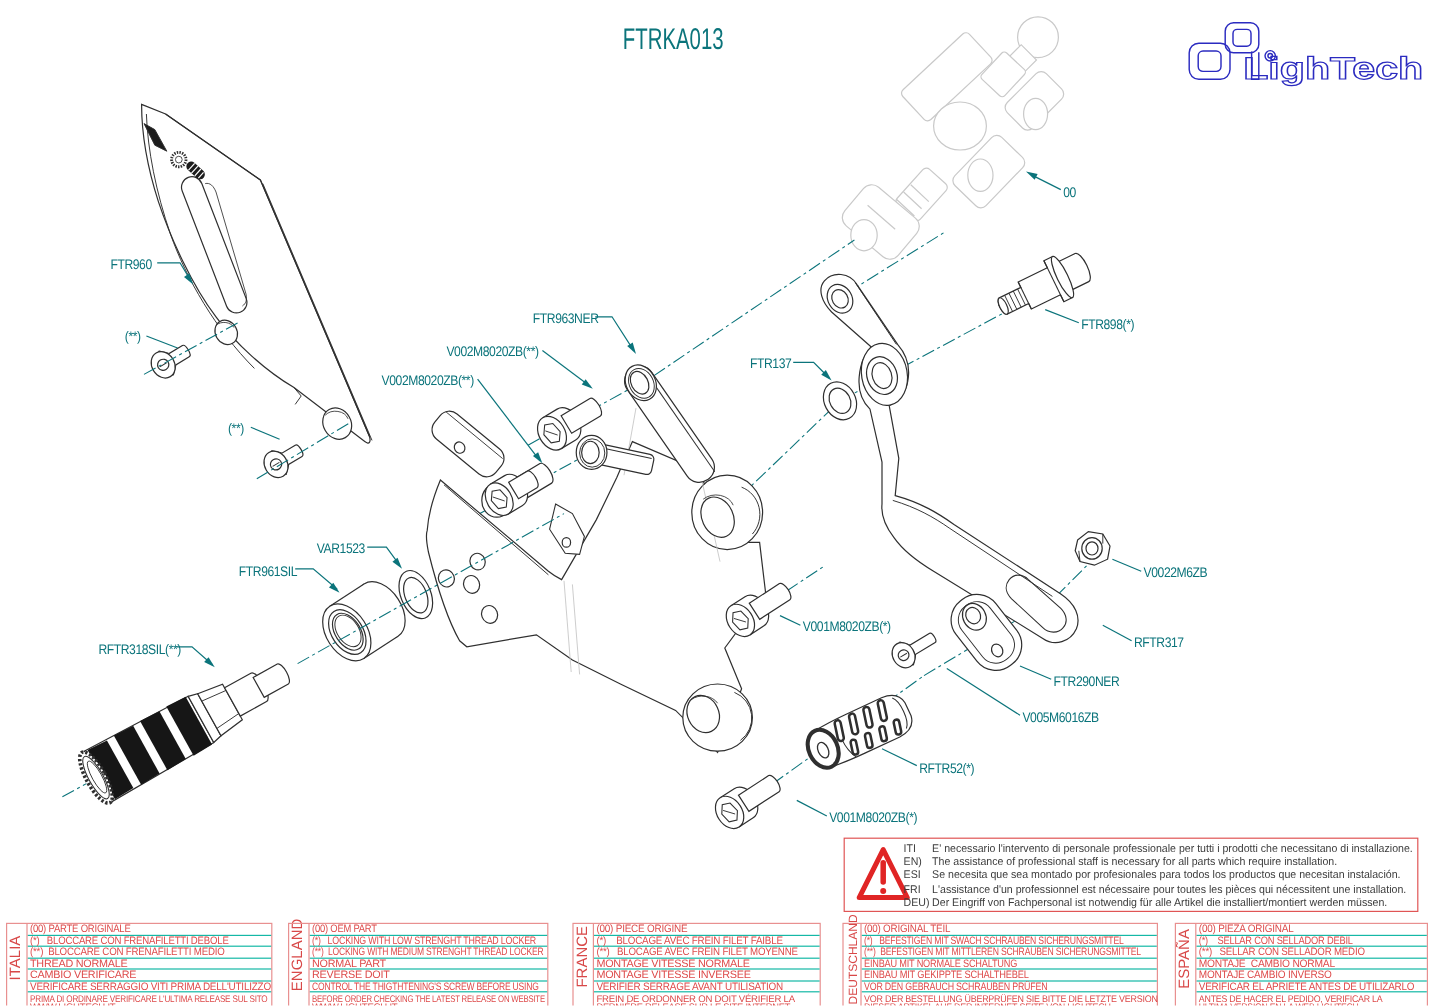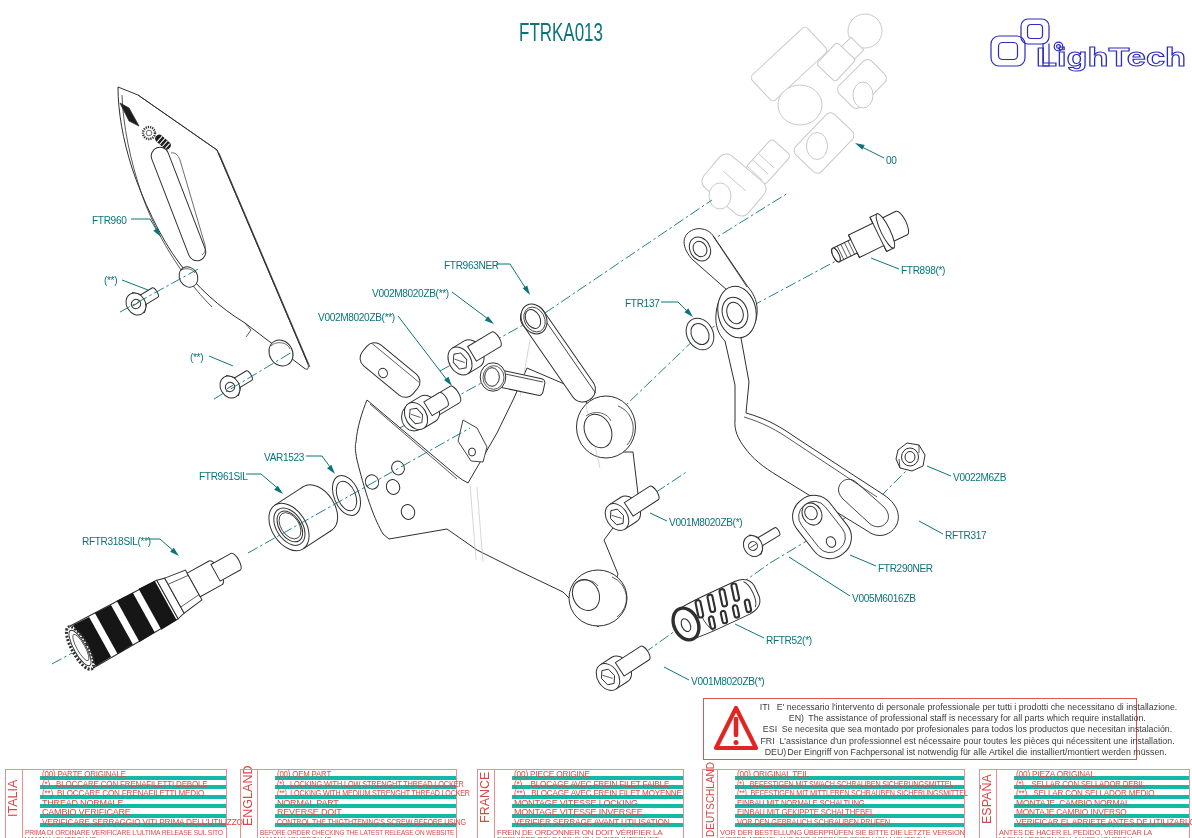--- a/index.html
+++ b/index.html
@@ -4,25 +4,25 @@
 <style>
 *{box-sizing:border-box;}
 html,body{margin:0;padding:0;background:#fff;}
 body{width:1192px;height:838px;position:relative;overflow:hidden;font-family:"Liberation Sans",sans-serif;}
 svg text{font-family:"Liberation Sans",sans-serif;}
 .lbl{fill:#0b747b;font-size:11.5px;letter-spacing:-0.4px;}
 .title{fill:#0b747b;font-size:25px;}
 .tbl{position:absolute;top:769px;height:75px;border:1px solid #e89090;display:flex;}
 .vlab{flex:0 0 17px;position:relative;border-right:1px solid #e89090;}
 .rows{flex:1;min-width:0;}
-.row{height:9.5px;line-height:9.6px;border-bottom:4px solid #14b8a6;color:#dd4a4a;font-size:9px;letter-spacing:-0.2px;white-space:nowrap;padding-left:2px;margin-left:17px;}
+.row{height:9.5px;line-height:9.6px;border-bottom:1px solid #14b8a6;color:#dd4a4a;font-size:9px;letter-spacing:-0.2px;white-space:nowrap;padding-left:2px;}
 .row span,.nline span{display:inline-block;transform-origin:0 50%;white-space:nowrap;}
 .note{color:#dd4a4a;padding:2px 0 0 2px;}
 .nline{font-size:8px;letter-spacing:-0.2px;line-height:7.2px;white-space:nowrap;}
-.wbox{position:absolute;left:703px;top:698px;width:434px;height:62px;border:1px solid #e05555;text-align:center;}
+.wbox{position:absolute;left:703px;top:698px;width:479px;height:62px;border:1px solid #e05555;}
 .wtxt{position:absolute;left:49px;top:3px;transform:scaleX(0.95);transform-origin:0 0;color:#3b3b3b;font-size:9.3px;line-height:11.2px;white-space:nowrap;}
 .wtxt b{font-weight:normal;display:inline-block;width:25px;}
 </style>
 </head>
 <body>
 
 <svg id="dr" width="1192" height="838" viewBox="0 0 1192 838" style="position:absolute;left:0;top:0">
 
 <text class="title" transform="translate(519,41) scale(0.68,1)">FTRKA013</text>
 
@@ -438,21 +438,21 @@
       </div>
 </div>
 </div>
 
 <div class="tbl" style="left:477px;width:207px;">
 <div class="vlab" style="flex-basis:17px"></div>
 <div class="rows">
 <div class="row"><span style="transform:scaleX(0.92)">(00) PIECE ORIGINE</span></div>
 <div class="row"><span style="transform:scaleX(0.91)">(*)&nbsp;&nbsp;&nbsp; BLOCAGE AVEC FREIN FILET FAIBLE</span></div>
 <div class="row"><span style="transform:scaleX(0.9)">(**)&nbsp;&nbsp; BLOCAGE AVEC FREIN FILET MOYENNE</span></div>
-<div class="row"><span style="transform:scaleX(1)">MONTAGE VITESSE LOCKING</span></div>
+<div class="row"><span style="transform:scaleX(1)">MONTAGE VITESSE NORMALE</span></div>
 <div class="row"><span style="transform:scaleX(1)">MONTAGE VITESSE INVERSEE</span></div>
 <div class="row"><span style="transform:scaleX(0.92)">VERIFIER SERRAGE AVANT UTILISATION</span></div>
 <div class="note">
         <div class="nline"><span style="transform:scaleX(1)">FREIN DE ORDONNER ON DOIT VÉRIFIER LA</span></div>
         <div class="nline"><span style="transform:scaleX(0.97)">DERNIÈRE RELEASE SUR LE SITE INTERNET</span></div>
       </div>
 </div>
 </div>
 
 <div class="tbl" style="left:702px;width:263px;">

